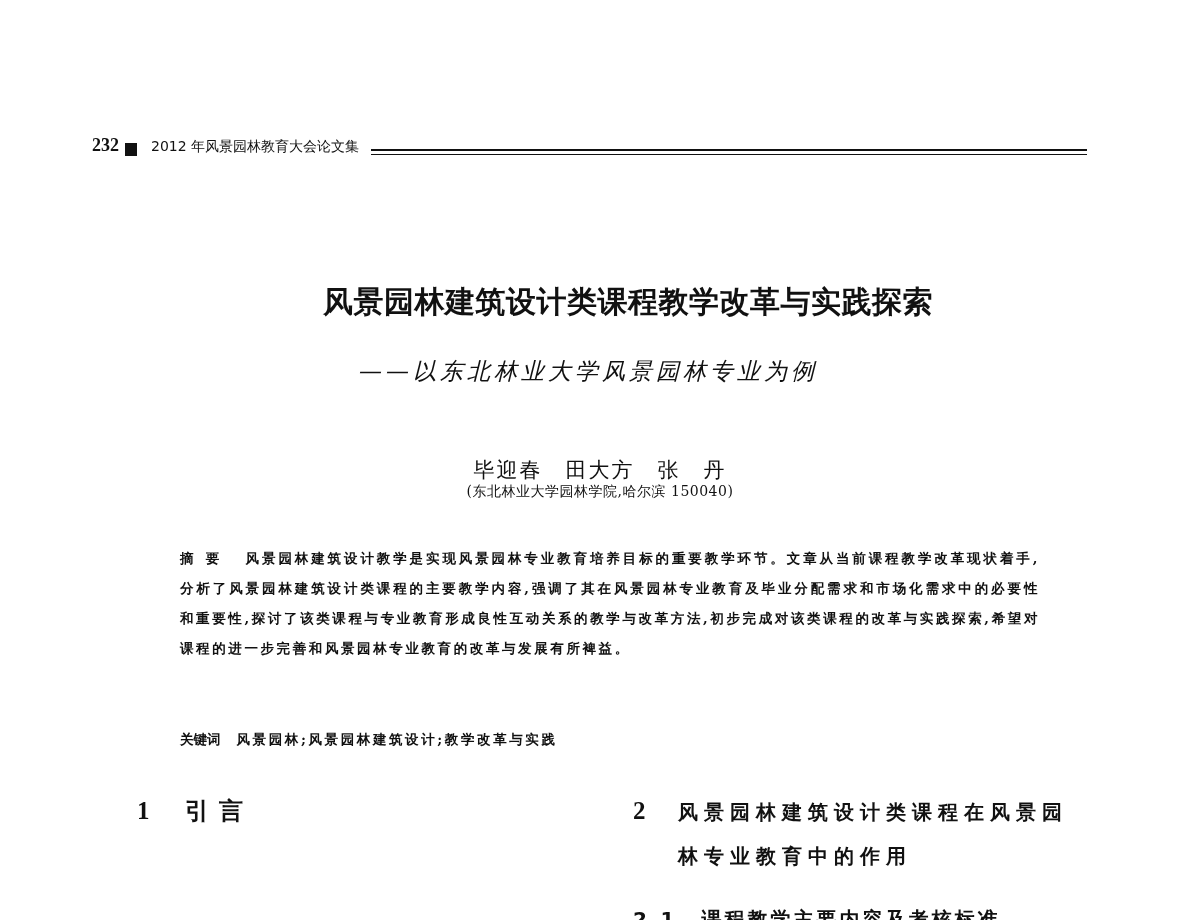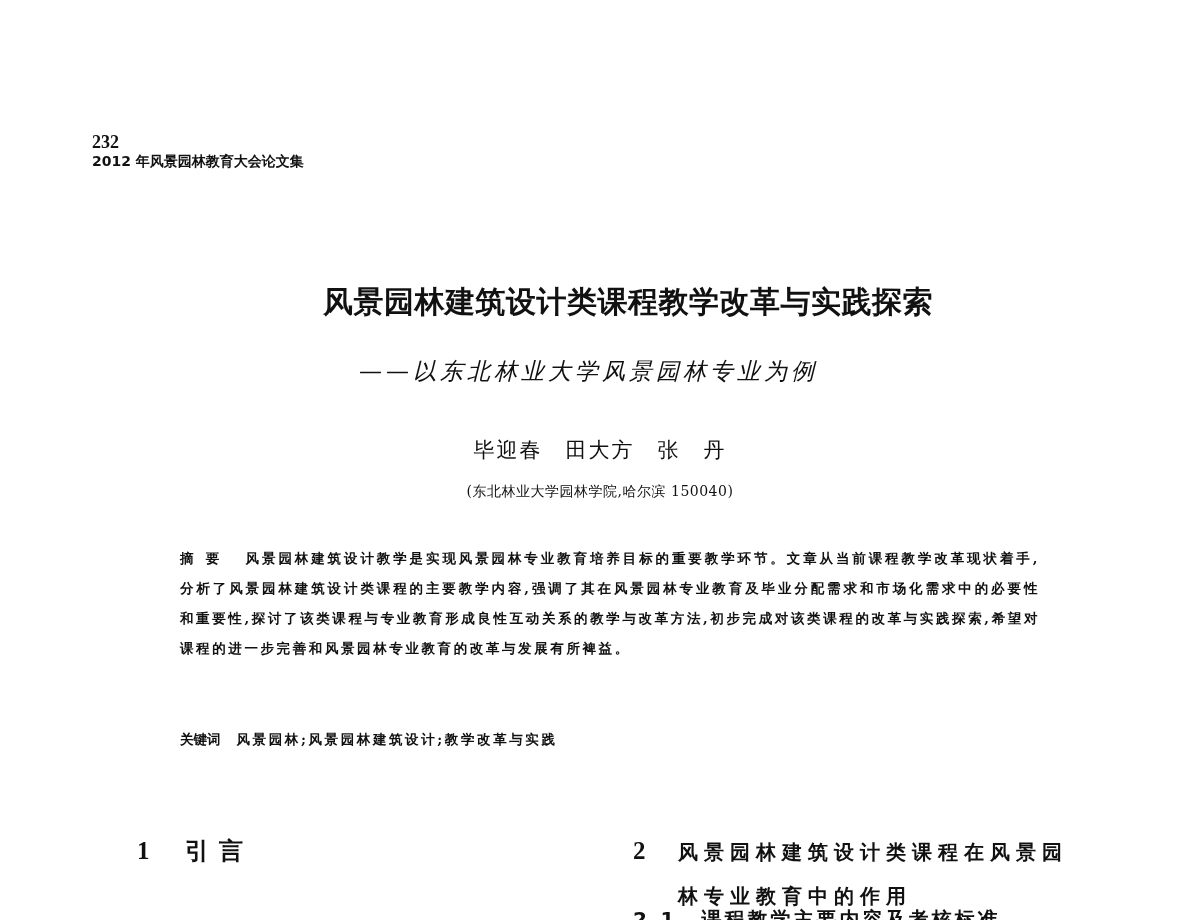--- a/index.html
+++ b/index.html
@@ -15,39 +15,38 @@
       color: #111111;
       font-family: "DejaVu Serif", "Liberation Serif", serif;
     }
     .running-header {
       position: absolute;
       left: 92px;
       top: 132px;
       width: 995px;
       height: 24px;
       display: flex;
-      align-items: flex-start;
-      flex-direction: column;
+      align-items: flex-end;
     }
     .page-number {
       font-family: "Liberation Serif", serif;
       font-weight: bold;
       font-size: 18px;
       letter-spacing: 0px;
       margin-right: 6px;
     }
     .header-square {
       width: 12px;
       height: 13px;
       background: #111;
       display: inline-block;
       margin-right: 14px;
     }
     .header-title {
-      font-weight: bold;
+      font-weight: normal;
       font-size: 14px;
       font-family: "DejaVu Sans", sans-serif;
       white-space: nowrap;
       margin-right: 12px;
     }
     .header-rule {
       flex: 1;
       height: 7px;
       position: relative;
     }
@@ -82,21 +81,21 @@
       font-size: 23px;
       font-style: italic;
       letter-spacing: 4px;
       padding-left: 70px;
       box-sizing: border-box;
     }
     .authors {
       position: absolute;
       left: 0;
       width: 1200px;
-      top: 436px;
+      top: 456px;
       text-align: center;
       font-size: 21px;
       letter-spacing: 2px;
       padding-left: 0;
       box-sizing: border-box;
       word-spacing: 18px;
     }
     .affiliation {
       position: absolute;
       left: 0;
@@ -153,21 +152,20 @@
       align-items: baseline;
     }
     .section-heading .num {
       font-family: "Liberation Serif", serif;
       font-size: 25px;
       width: 48px;
       flex: none;
     }
     .section-heading .text {
       letter-spacing: 10px;
-      margin-top: 40px;
     }
     .body-text {
       margin-top: 30px;
       font-family: "DejaVu Sans", sans-serif;
       font-size: 19px;
       line-height: 31px;
       text-indent: 40px;
       letter-spacing: 1px;
       color: #1a1a1a;
     }

